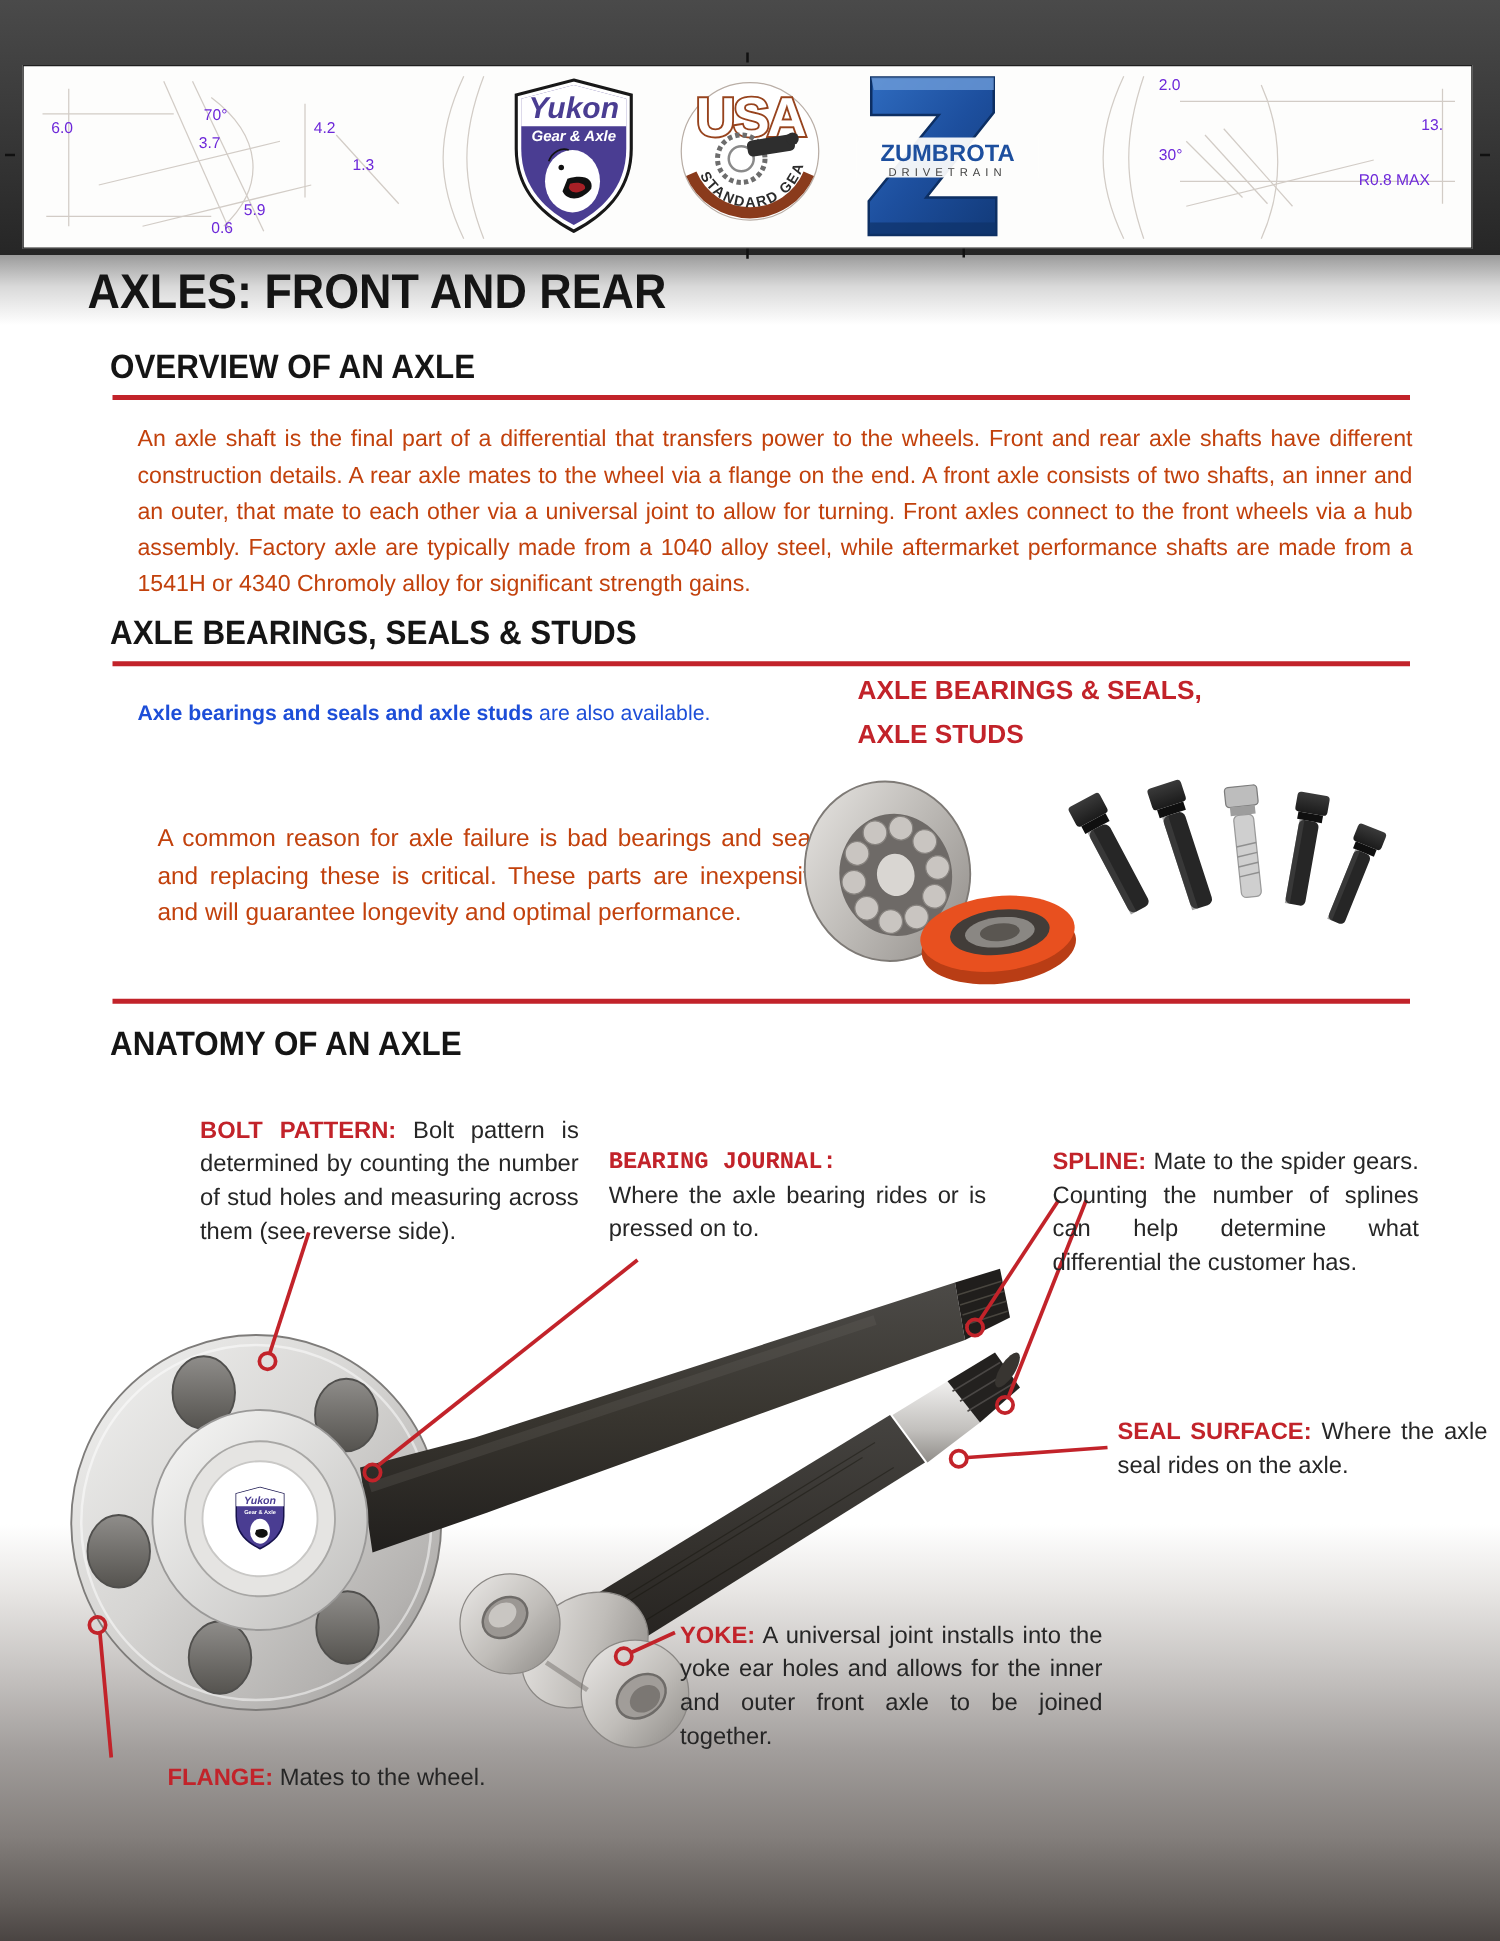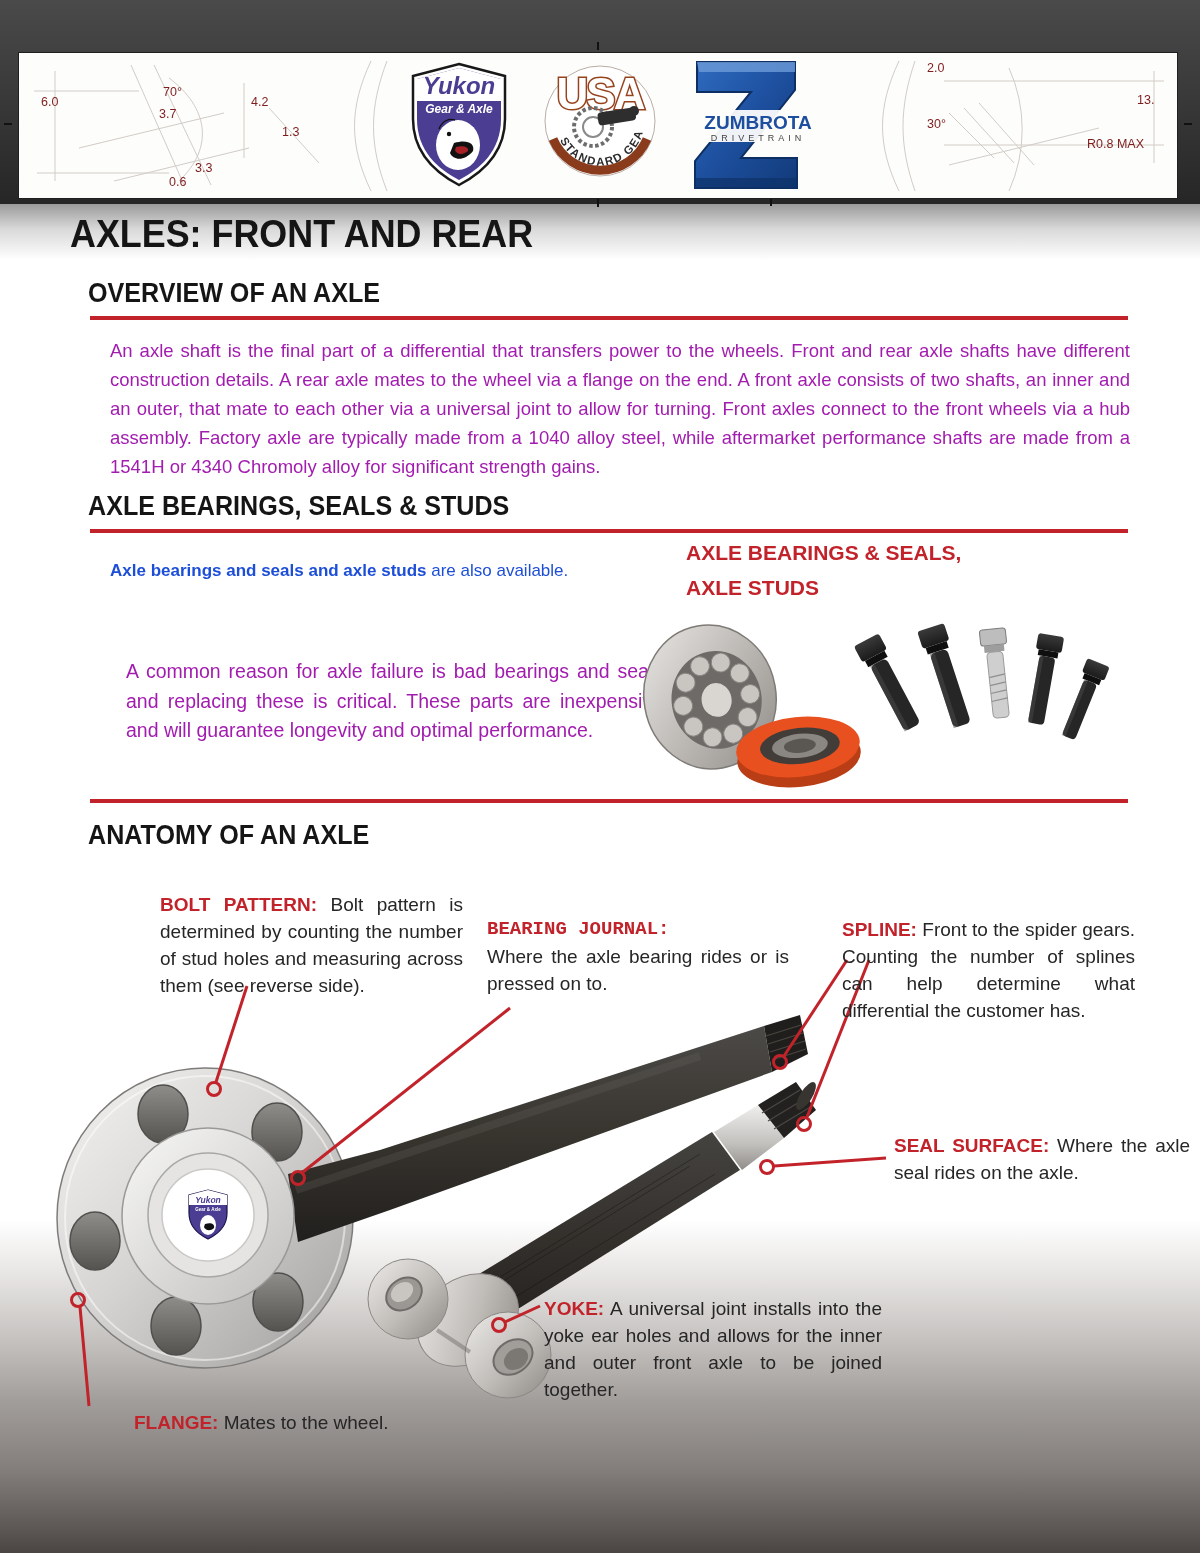--- a/index.html
+++ b/index.html
@@ -7,36 +7,36 @@
         font-family:"Liberation Sans",sans-serif;color:#1d1d1d;}
 
   
   .top-band{position:absolute;top:0;left:0;width:1200px;height:204px;
             background:linear-gradient(180deg,#4a4a4a 0%,#3a3a3a 45%,#262626 100%);}
   .head-fade{position:absolute;top:204px;left:0;width:1200px;height:56px;
              background:linear-gradient(180deg,#9b9b9b 0%,#d9d9d9 45%,#ffffff 100%);}
   .banner{position:absolute;top:52px;left:18px;width:1158px;height:145px;background:#fdfdfc;
           border:1px solid #1f1f1f;}
   .banner svg.bg{position:absolute;top:0;left:0;}
-  .dim{position:absolute;font-size:12.5px;color:#7f1d1d;white-space:nowrap;}
+  .dim{position:absolute;font-size:12.5px;color:#6d28d9;white-space:nowrap;}
   .cropmark{position:absolute;background:#111;}
 
   .yukon-logo{position:absolute;left:390px;top:8px;}
   .usa-logo{position:absolute;left:522px;top:8px;}
   .zumbrota-logo{position:absolute;left:648px;top:5px;}
 
   
   h1.title{position:absolute;top:212px;left:70px;margin:0;font-size:39px;font-weight:bold;
            color:#151515;transform:scaleX(.92);transform-origin:left center;letter-spacing:0;}
   h2.sec{position:absolute;margin:0;font-size:27px;font-weight:bold;color:#151515;
          transform:scaleX(.93);transform-origin:left center;}
   .rule{position:absolute;left:90px;width:1038px;height:4px;background:#c2232a;}
 
   
-  .para{position:absolute;font-size:18.5px;line-height:29px;color:#a21caf;text-align:justify;}
+  .para{position:absolute;font-size:18.5px;line-height:29px;color:#c2410c;text-align:justify;}
   .intro{position:absolute;font-size:17px;line-height:30px;color:#1d4ed8;text-align:justify;}
   .intro b{font-weight:bold;}
   .caption{position:absolute;font-size:21px;line-height:35px;font-weight:bold;color:#c2232a;}
 
   
   .diagram{position:absolute;top:858px;left:0;width:1200px;height:695px;
            background:linear-gradient(180deg,#ffffff 0%,#ffffff 52%,#e7e5e3 60%,#c6c3c1 69%,
                       #a29e9c 78%,#837e7b 88%,#5f5a57 96%,#4a4442 100%);}
   .diagram > svg{position:absolute;top:0;left:0;}
   .co{position:absolute;font-size:19px;line-height:27px;color:#262626;z-index:3;text-align:right;}
@@ -82,21 +82,21 @@
         <line x1="960" y1="50" x2="1015" y2="112"></line>
         <line x1="930" y1="112" x2="1080" y2="75"></line>
       </g>
     </svg>
 
     <span class="dim" style="left:22px;top:42px">6.0</span>
     <span class="dim" style="left:144px;top:32px">70°</span>
     <span class="dim" style="left:140px;top:54px">3.7</span>
     <span class="dim" style="left:232px;top:42px">4.2</span>
     <span class="dim" style="left:263px;top:72px">1.3</span>
-    <span class="dim" style="left:176px;top:108px">3.3</span>
+    <span class="dim" style="left:176px;top:108px">5.9</span>
     <span class="dim" style="left:150px;top:122px">0.6</span>
     <span class="dim" style="left:908px;top:8px">2.0</span>
     <span class="dim" style="left:908px;top:64px">30°</span>
     <span class="dim" style="left:1118px;top:40px">13.</span>
     <span class="dim" style="left:1068px;top:84px">R0.8 MAX</span>
 
     <svg class="yukon-logo" width="100" height="128" viewBox="0 0 100 128">
       <path d="M50,3 L96,15 L96,58 C96,93 73,112 50,124 C27,112 4,93 4,58 L4,15 Z" fill="#ffffff" stroke="#181818" stroke-width="2.5"></path>
       <path d="M50,7 L92,18 L92,58 C92,90 71,108 50,119 C29,108 8,90 8,58 L8,18 Z" fill="#4a3d92"></path>
       <path d="M50,7 L92,18 L92,40 L8,40 L8,18 Z" fill="#ffffff"></path>
@@ -379,21 +379,21 @@
 
     <div class="co just" style="left:160px;top:33px;width:303px">
       <span class="lbl">BOLT PATTERN:</span><span> Bolt pattern is determined by counting the number of stud holes and measuring across them (see reverse side).</span>
     </div>
 
     <div class="co just" style="left:487px;top:58px;width:302px">
       <span class="lbl lbl-block">BEARING JOURNAL:</span><span>Where the axle bearing rides or is pressed on to.</span>
     </div>
 
     <div class="co just" style="left:842px;top:58px;width:293px">
-      <span class="lbl">SPLINE:</span><span> Front to the spider gears. Counting the number of splines can help determine what differential the customer has.</span>
+      <span class="lbl">SPLINE:</span><span> Mate to the spider gears. Counting the number of splines can help determine what differential the customer has.</span>
     </div>
 
     <div class="co just" style="left:894px;top:274px;width:296px">
       <span class="lbl">SEAL SURFACE:</span><span> Where the axle seal rides on the axle.</span>
     </div>
 
     <div class="co just" style="left:544px;top:437px;width:338px">
       <span class="lbl">YOKE:</span><span> A universal joint installs into the yoke ear holes and allows for the inner and outer front axle to be joined together.</span>
     </div>
 

